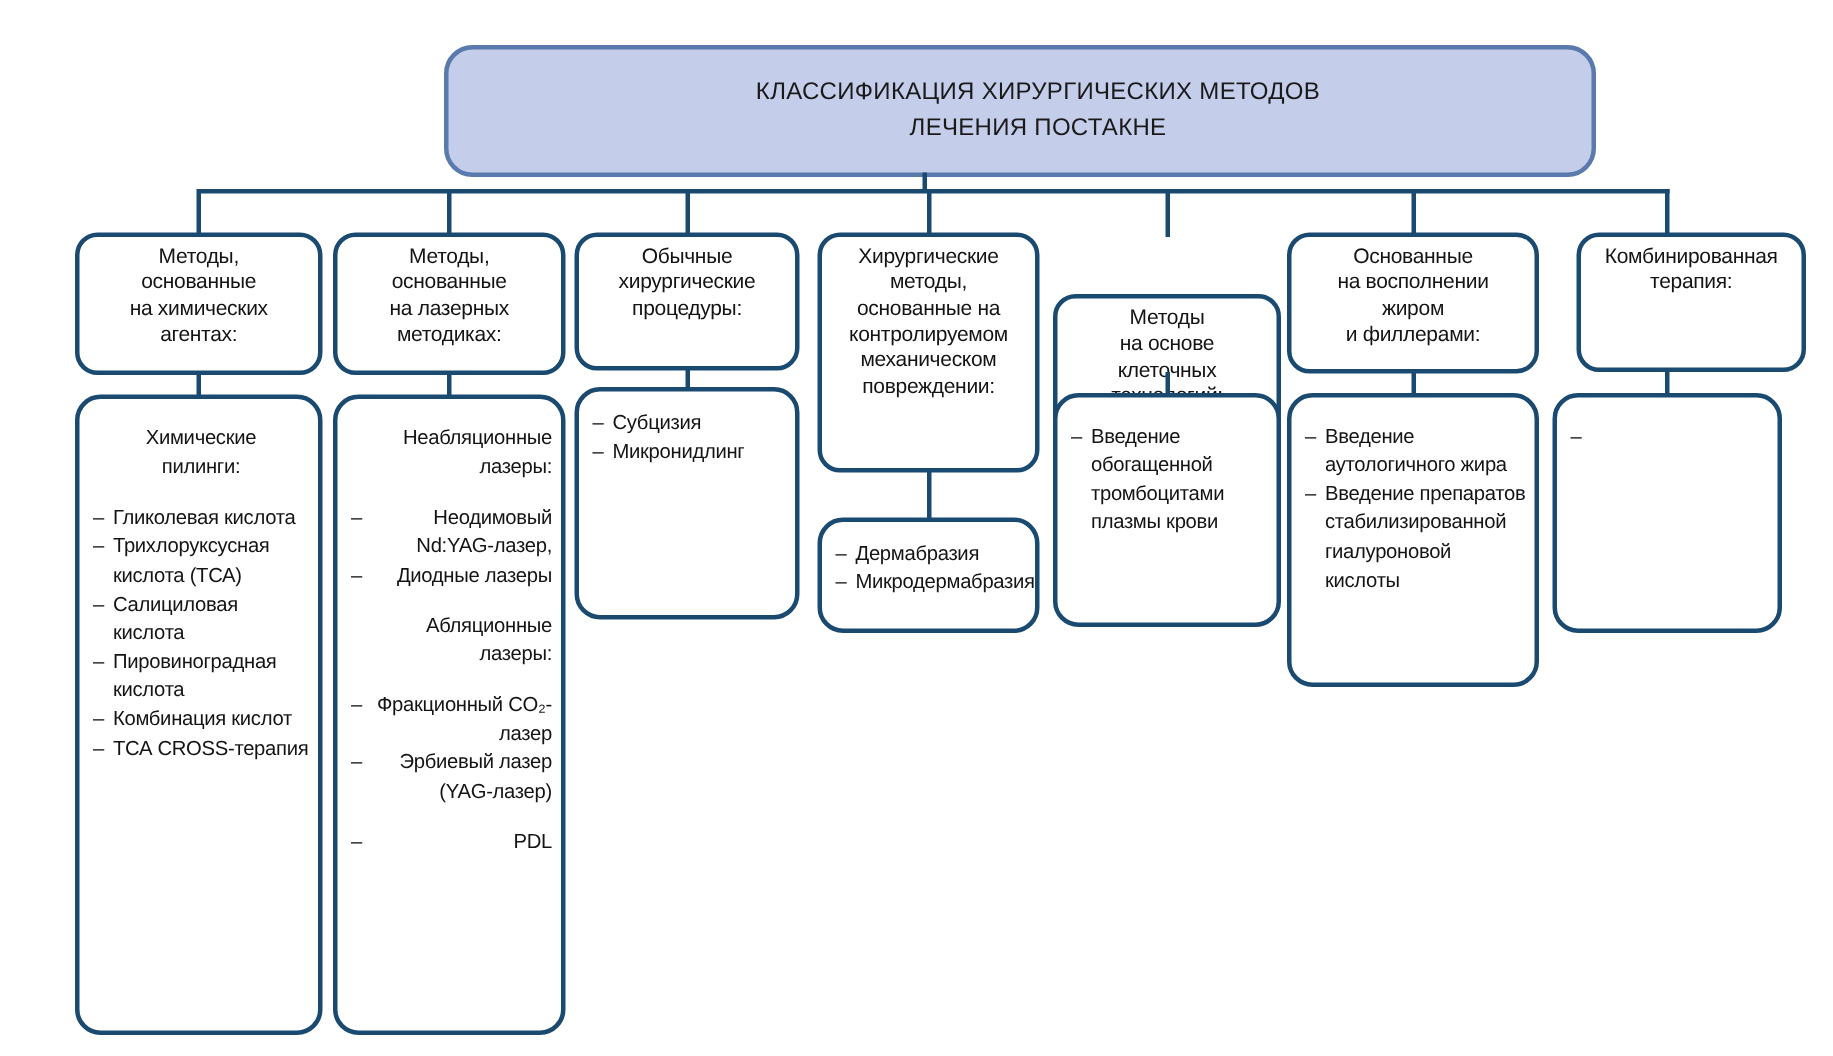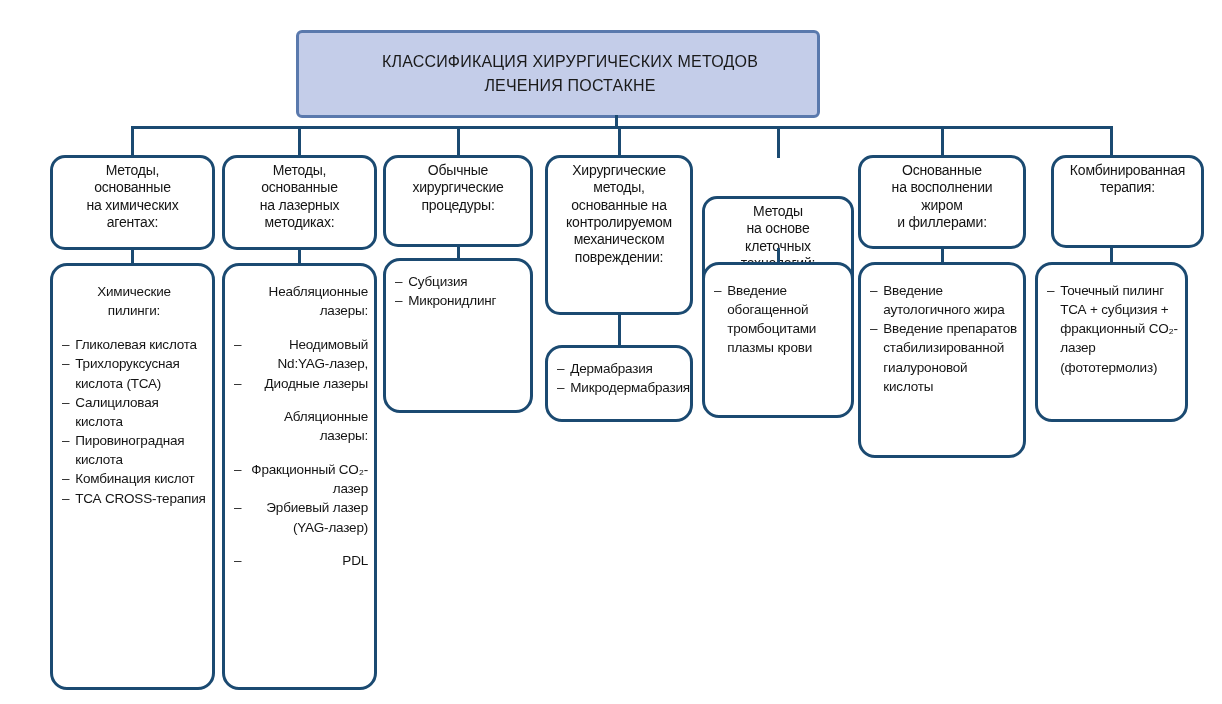--- a/index.html
+++ b/index.html
@@ -6,22 +6,22 @@
     --navy:#1b4a71;
     --title-fill:#c4cde9;
     --title-border:#5a79ad;
     --text:#141414;
   }
   html,body{margin:0;padding:0;background:#fff;}
   body{font-family:"Liberation Sans","DejaVu Sans",sans-serif;color:var(--text);}
   .canvas{position:relative;width:1222px;height:704px;background:#fff;overflow:hidden;}
 
   .title-box{
-    position:absolute;left:296px;top:30px;width:524px;height:88px;
-    background:var(--title-fill);border:3px solid var(--title-border);border-radius:6px;
+    position:absolute;left:296px;top:30px;width:768px;height:88px;
+    background:var(--title-fill);border:3px solid var(--title-border);border-radius:19px;
     box-sizing:border-box;display:flex;align-items:center;justify-content:center;padding-left:24px;
   }
   .title-text{
     white-space:pre-line;text-align:center;font-size:16px;line-height:1.5;
     letter-spacing:0.2px;color:#1a1a1a;
   }
 
   .hline,.vline{position:absolute;background:var(--navy);}
   .hline{left:132px;top:126px;width:981px;height:3px;}
   .title-stub{left:615px;top:115px;width:3px;height:13px;}
@@ -220,18 +220,17 @@
       <div class="vline" style="left: 1110px; top: 126px; width: 3px; height: 32px;"></div>
       <div class="box header-box" style="left: 1035px; top: 155px; width: 153px; height: 93px; margin-left: 16px;">
         <div class="header-text">Комбинированная
 терапия:</div>
       </div>
       <div class="vline" style="left: 1110px; top: 246px; width: 3px; height: 18px;"></div>
       <div class="box content-box" style="left: 1035px; top: 262px; width: 153px; height: 160px;">
         <div class="section">
           <div class="item">
             <span class="dash">–</span>
-            <span class="item-text">Точечный пилинг ТСА + субцизия + фракционный CO₂-лазер (фототермолиз)</span>
           </div>
         </div>
       </div>
     </div>
 </div>
 
 </body></html>

